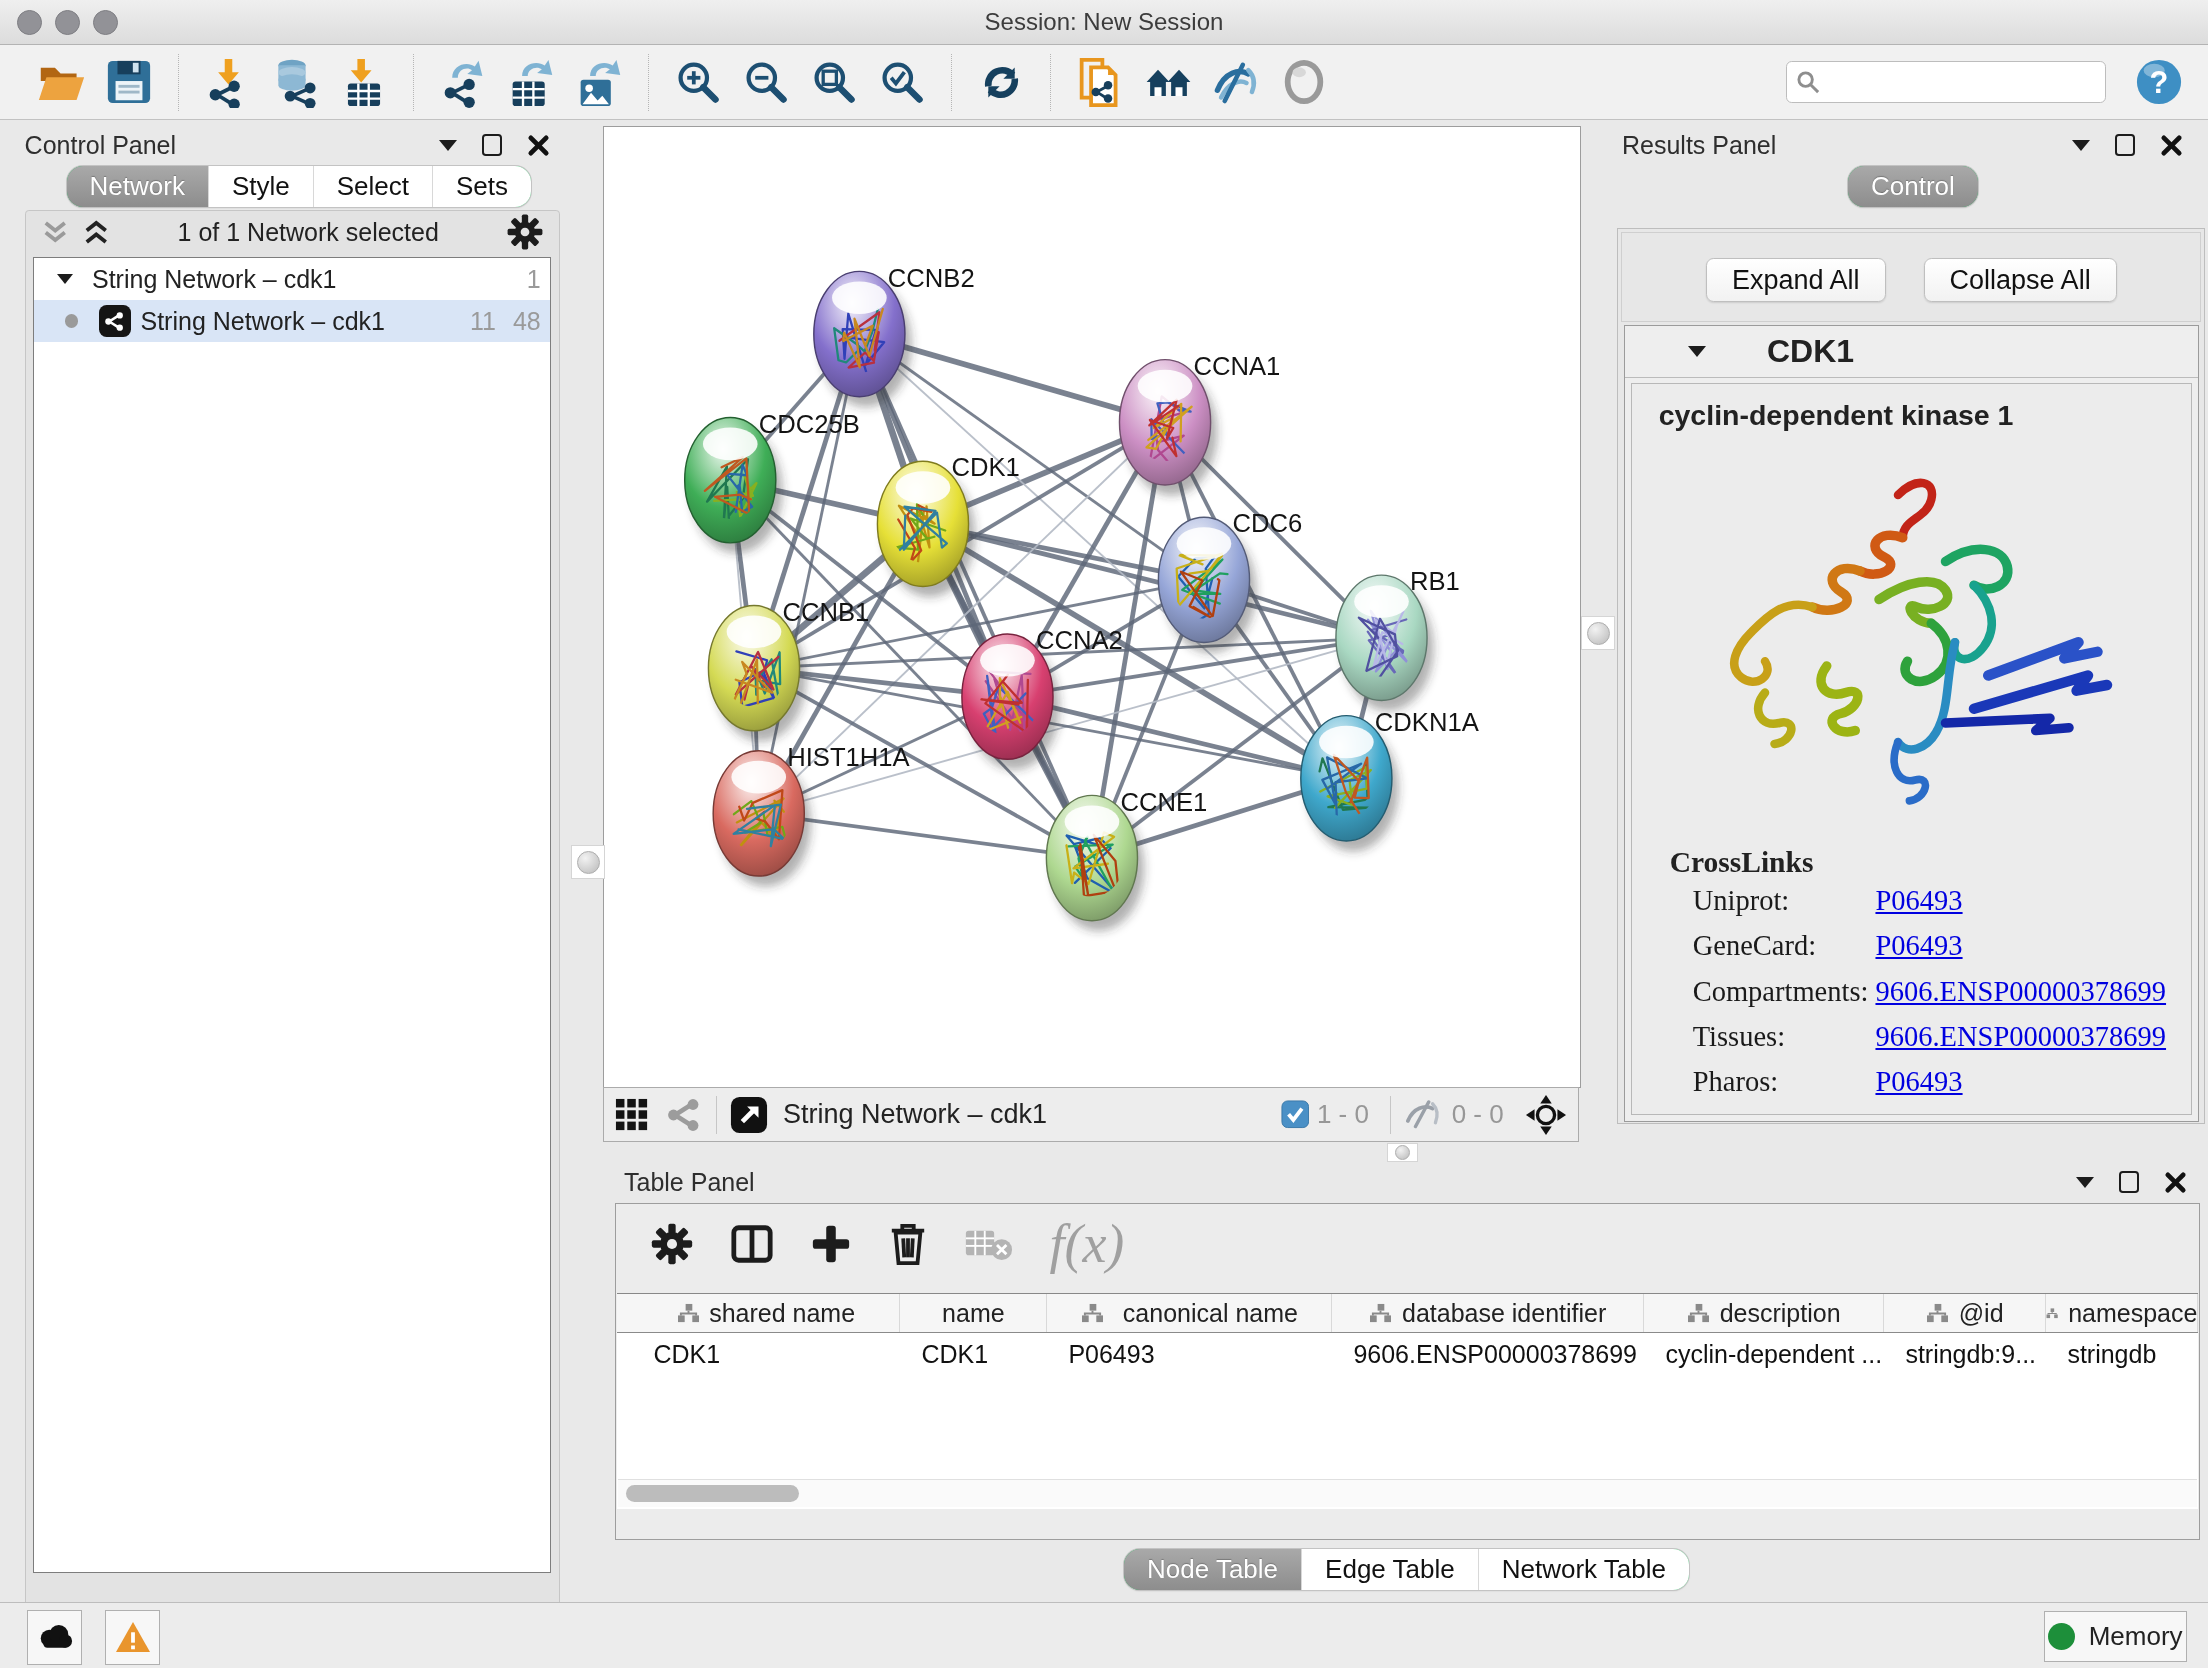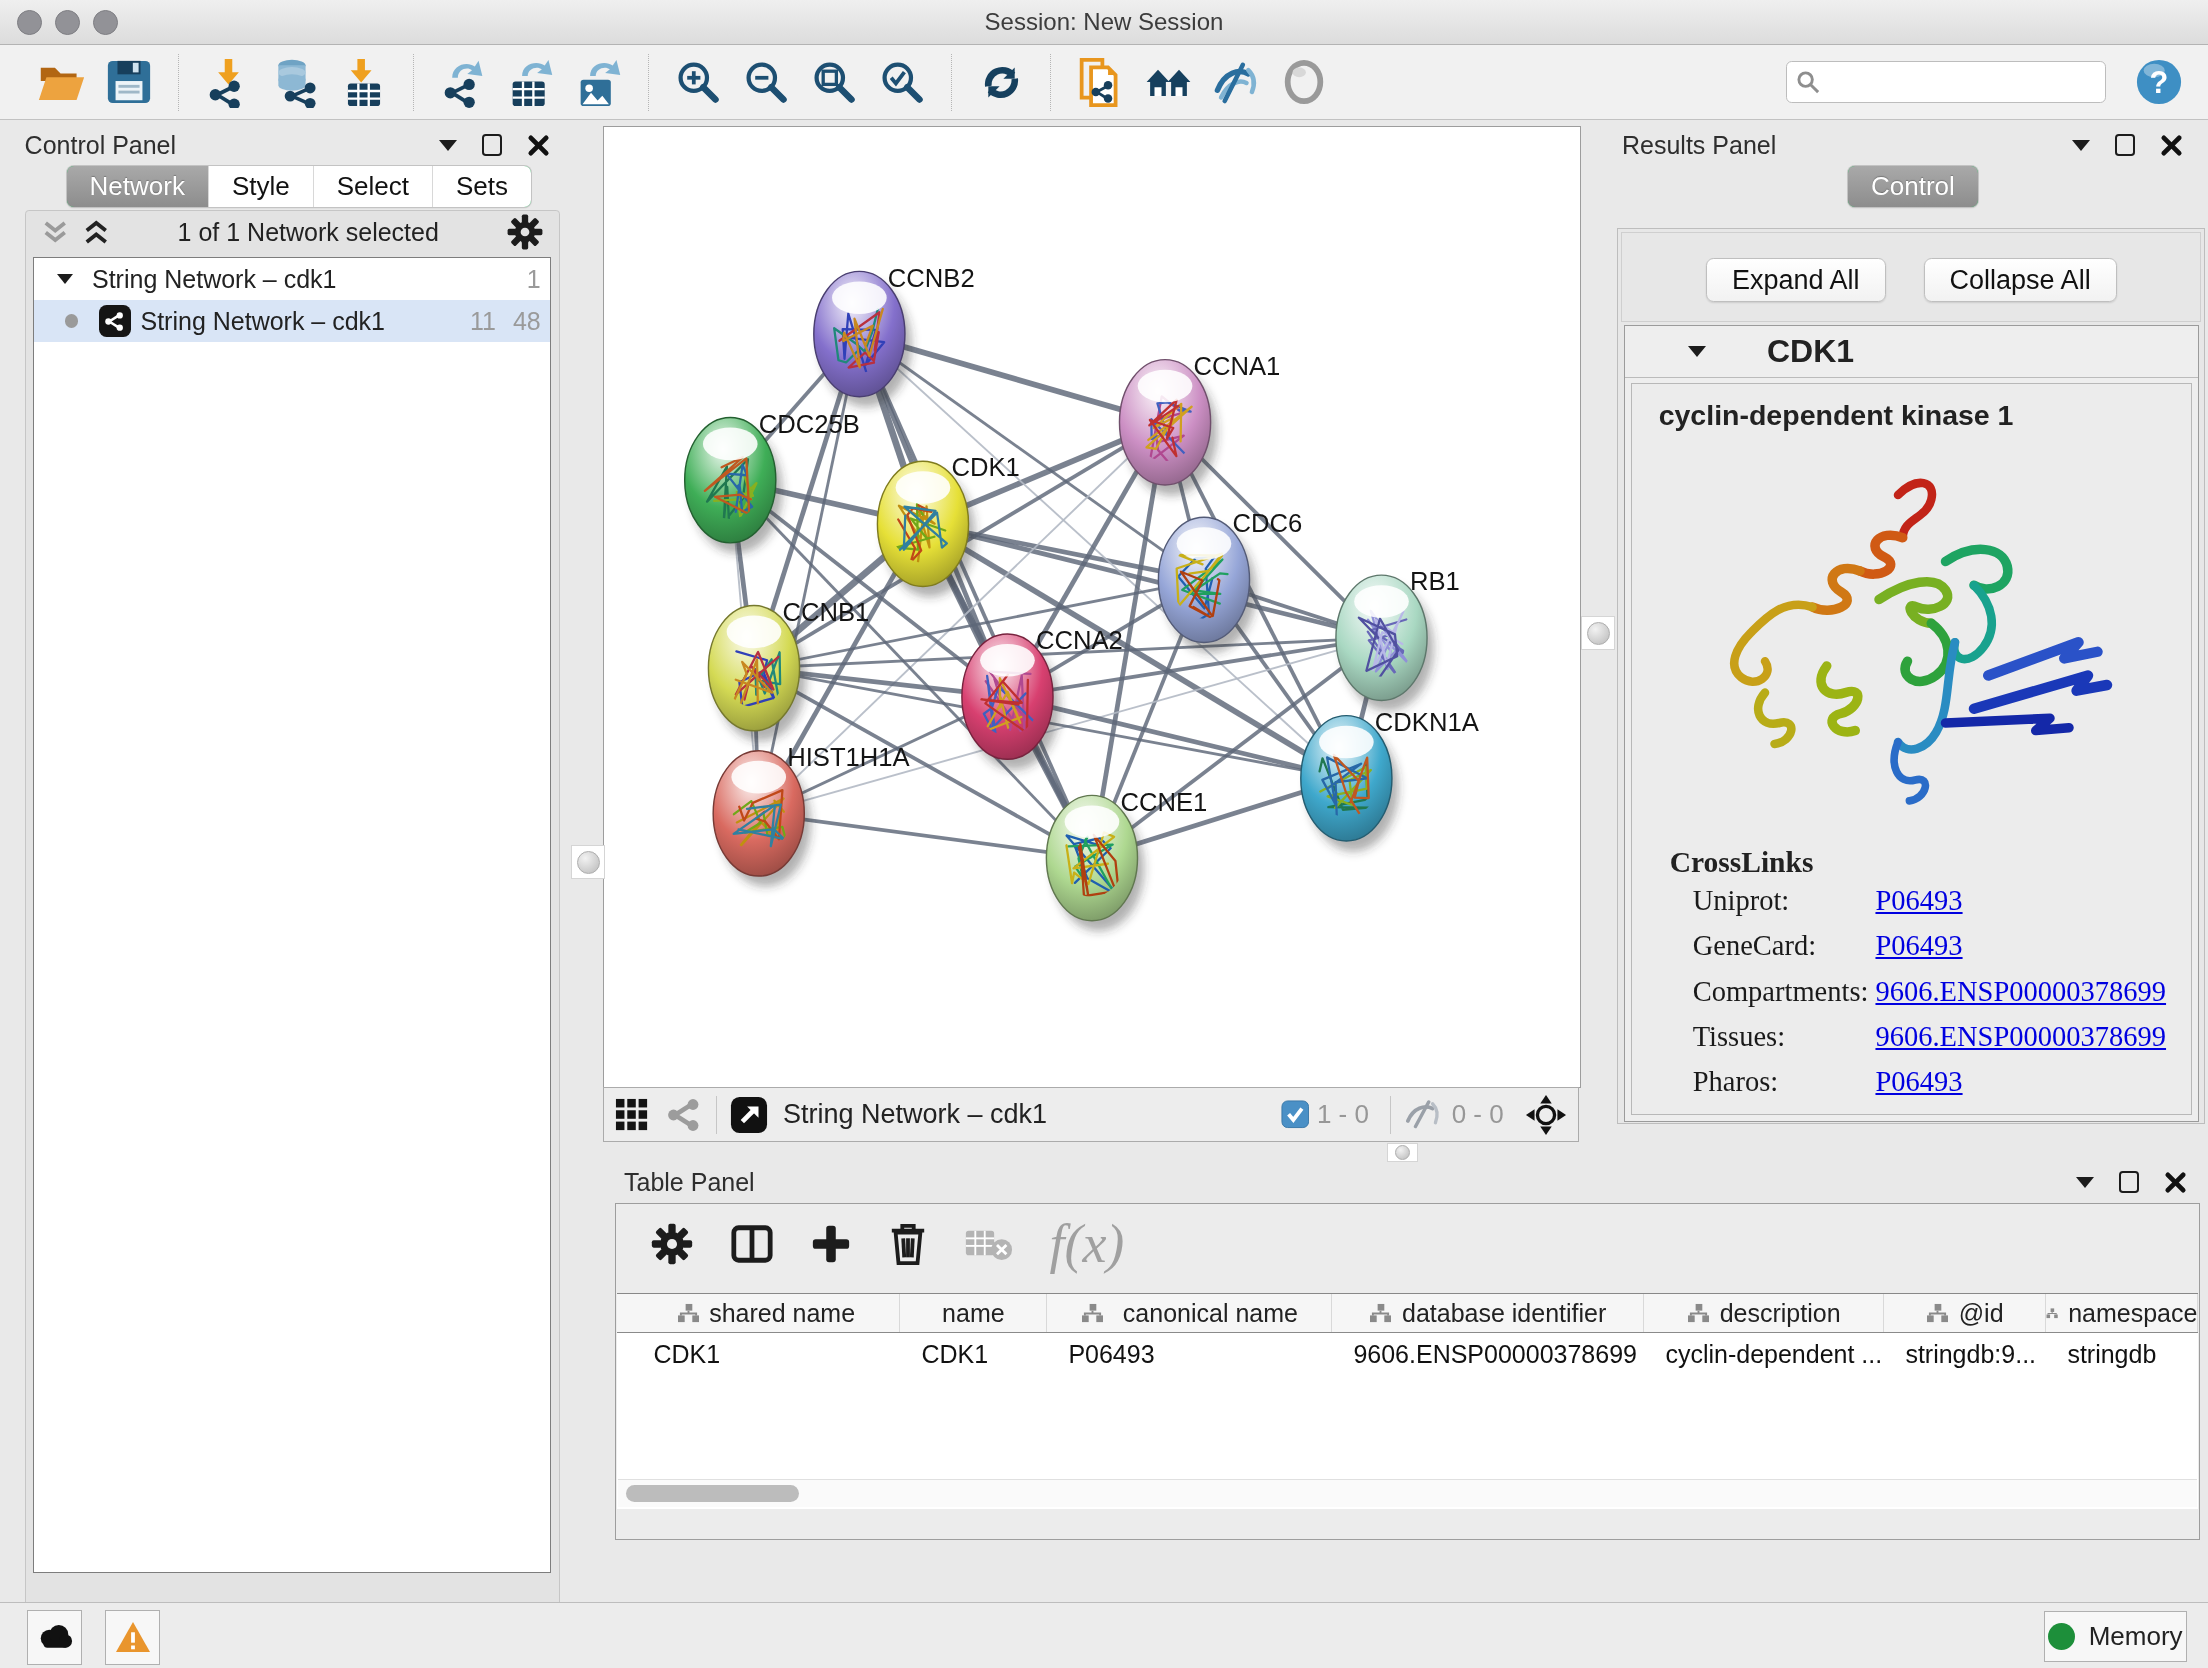--- a/index.html
+++ b/index.html
@@ -20,21 +20,21 @@
   .tbsep{height:57px;border-left:1.9px dotted #b5b5b5;margin:0 15px;}
   .searchbox{margin-left:44px;width:320px;height:42px;background:#fff;border:1px solid #bdbdbd;
     border-radius:5.7px;display:flex;align-items:center;padding-left:9.5px;box-sizing:border-box;}
   .searchbox input{border:none;outline:none;font-size:23px;width:266px;background:transparent;}
   
   .caret-down{width:0;height:0;border-left:9.5px solid transparent;border-right:9.5px solid transparent;
     border-top:11.4px solid #1c1c1c;display:inline-block;}
   .float-box{width:16px;height:18px;border:2.9px solid #1c1c1c;border-radius:3.8px;display:inline-block;}
   .panel-head{display:flex;align-items:center;font-size:25px;color:#2e2e2e;}
   .ph-controls{margin-left:auto;display:flex;align-items:center;gap:25px;}
-  .tabgroup{display:flex;border-radius:7px;box-shadow:0 0 0 1px #c3c3c3,0 1px 1.9px rgba(0,0,0,.15);overflow:hidden;background:#22c55e;}
+  .tabgroup{display:flex;border-radius:16px;box-shadow:0 0 0 1px #c3c3c3,0 1px 1.9px rgba(0,0,0,.15);overflow:hidden;background:#22c55e;}
   .tab{font-size:26px;padding:4.8px 23px;background:#fff;color:#111;border-left:1px solid #d8d8d8;
     display:flex;align-items:center;justify-content:center;}
   .tab:first-child{border-left:none;}
   .tab.sel{background:linear-gradient(#a9a9a9,#8d8d8d);color:#fff;text-shadow:0 -1px 1px rgba(0,0,0,.25);}
   .whitebtn{background:linear-gradient(#ffffff,#f2f2f2);border:1px solid #bfbfbf;border-radius:7.6px;
     font-size:27px;color:#111;padding:5.7px 25px;box-shadow:0 1px 1.9px rgba(0,0,0,.12);}
   
   .ctrl{left:7.6px;top:126px;width:559px;height:1474px;}
   .ctrl-tabs{position:absolute;left:59px;top:40px;}
   .ctrl-inner{position:absolute;left:17px;top:84px;width:533px;height:1408px;
@@ -944,20 +944,25 @@
             <div class="td" style="width: 240px;">cyclin-dependent ...</div>
             <div class="td" style="width: 162px;">stringdb:9...</div>
             <div class="td" style="width: 152px;">stringdb</div>
           </div>
         </div>
       <div class="hscroll">
           <span class="hthumb"></span>
         </div>
     </div>
   </div>
+  <div class="tabgroup tp-tabs" id="tp-tabs">
+      <div class="tab sel">Node Table</div>
+      <div class="tab">Edge Table</div>
+      <div class="tab">Network Table</div>
+    </div>
 </div>
 
 <div class="abs statusbar">
   <span class="sq-btn" style="left:27px">
     <svg width="38" height="28.5" viewBox="0 0 40 30">
         <circle cx="14" cy="16" r="9" fill="#111"></circle>
         <circle cx="24" cy="12" r="10" fill="#111"></circle>
         <circle cx="31" cy="19" r="7" fill="#111"></circle>
         <rect x="8" y="18" width="26" height="8" rx="4" fill="#111"></rect>
       </svg>

